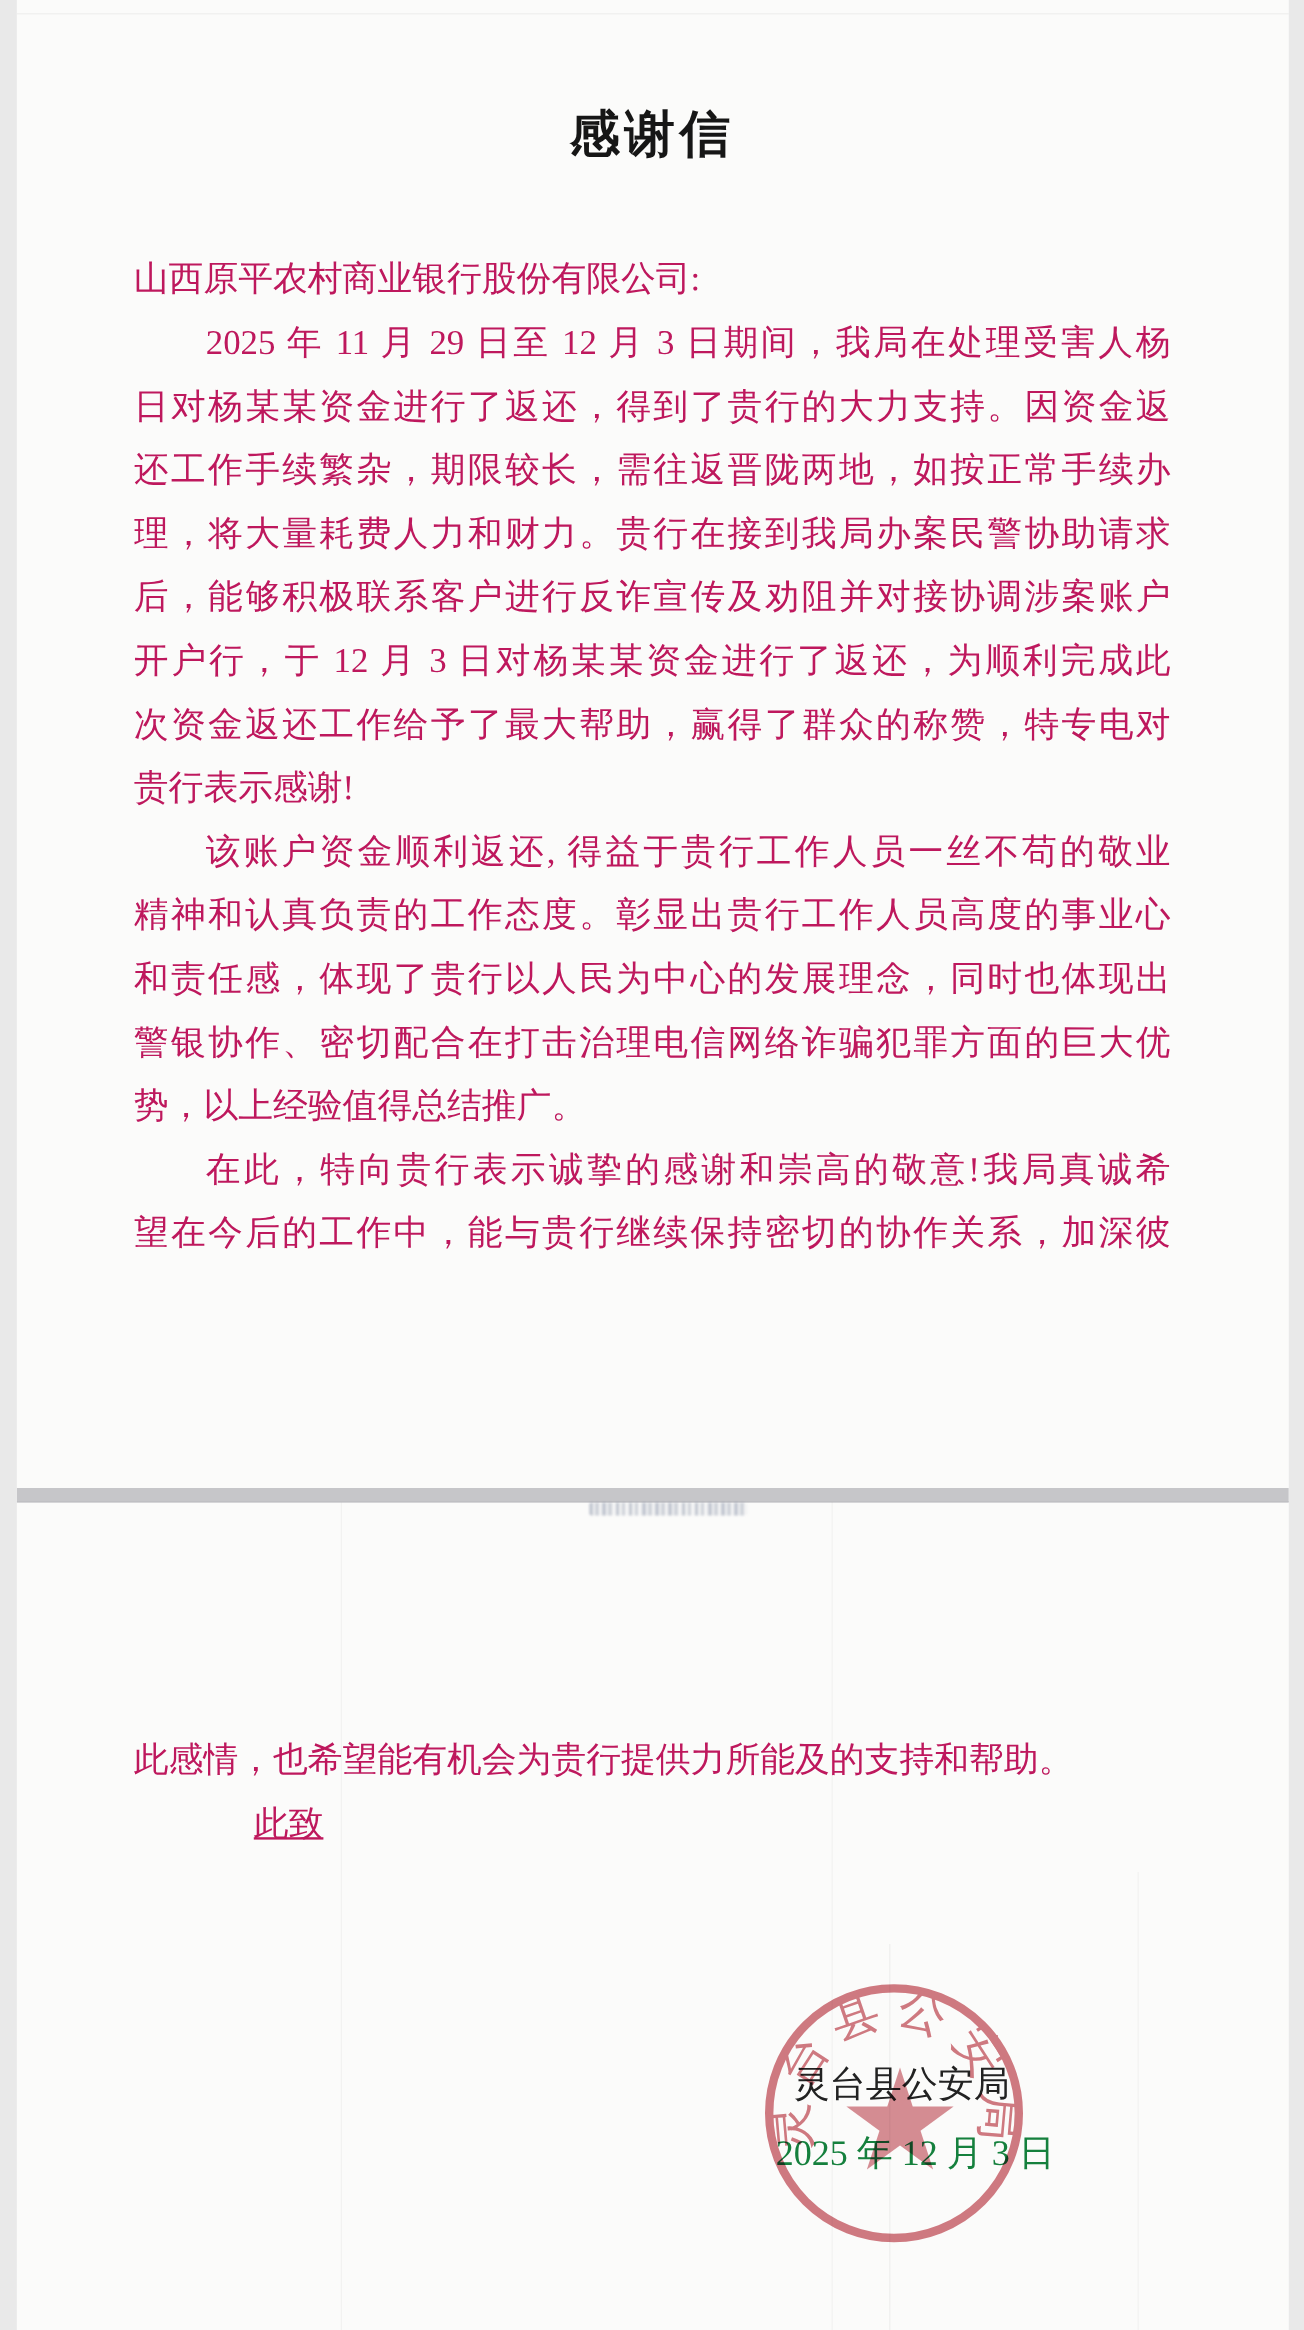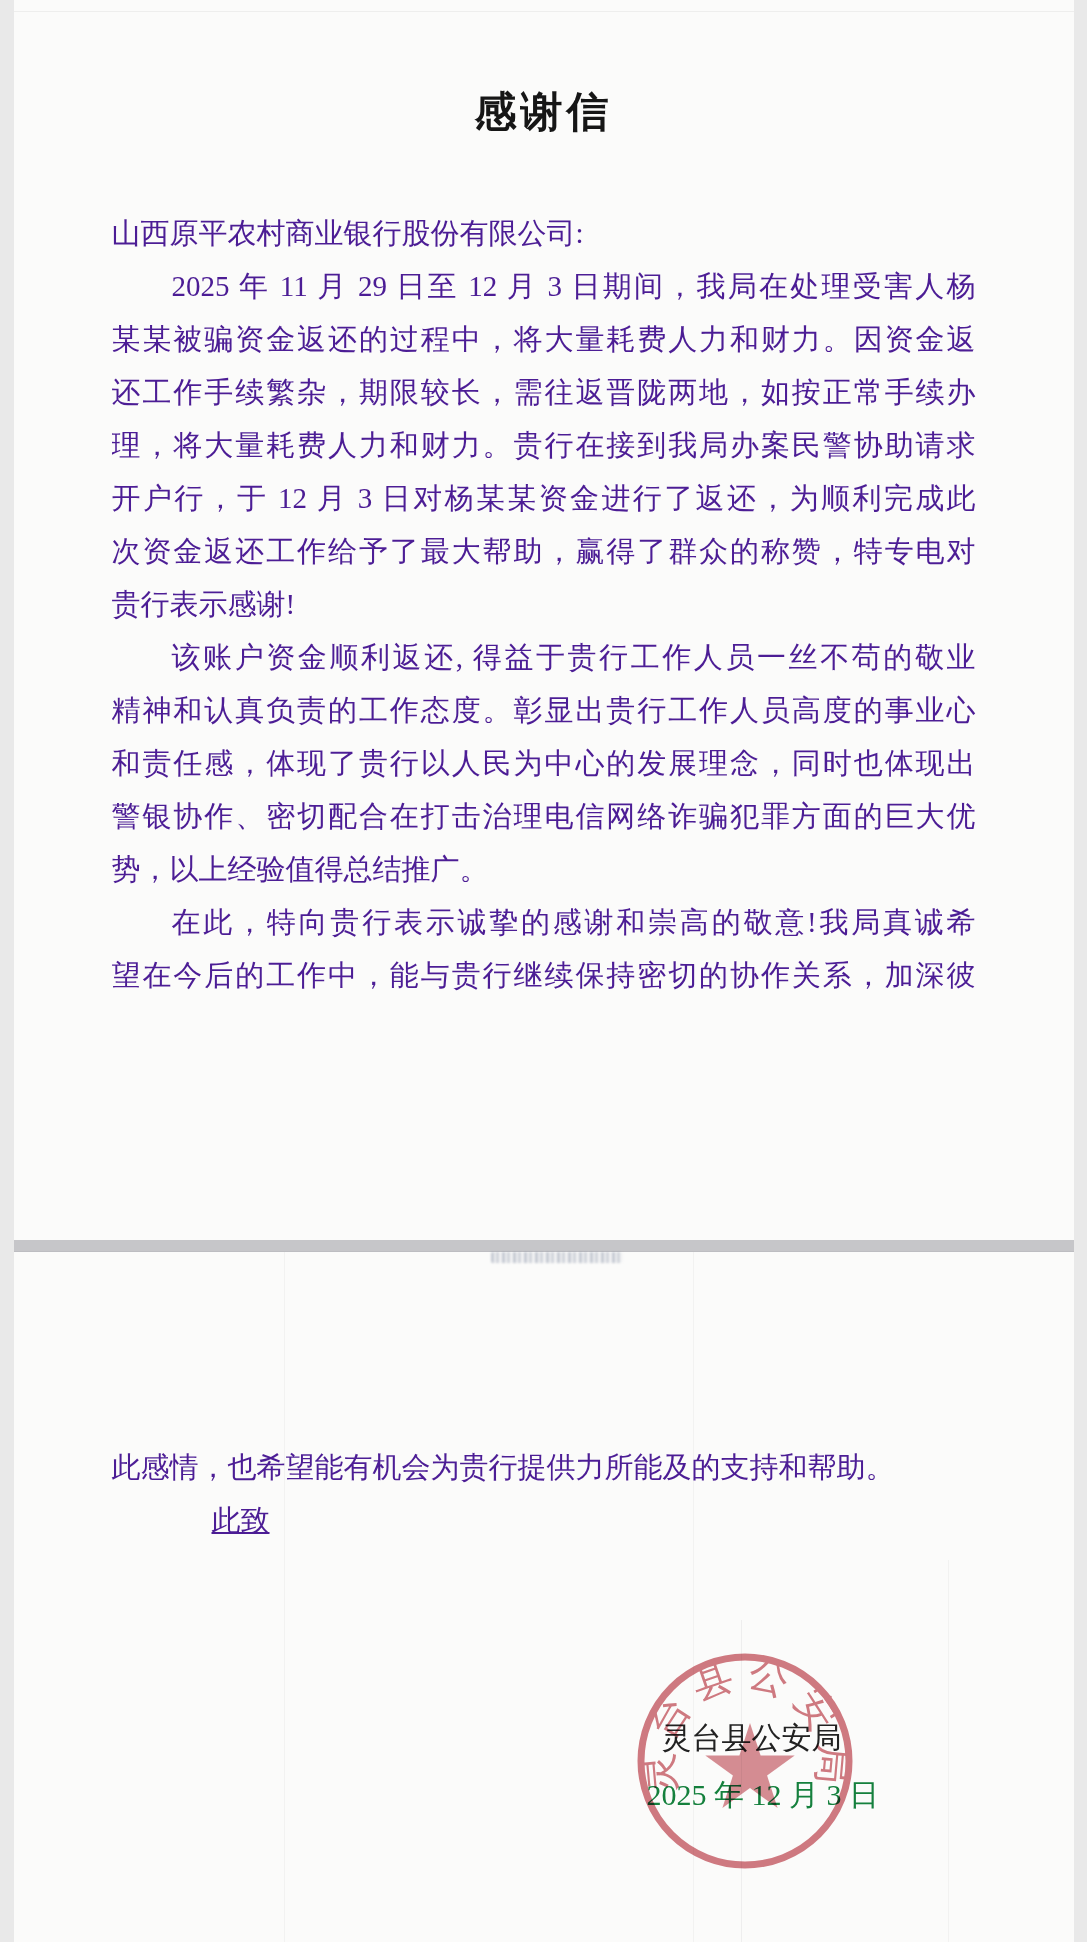--- a/index.html
+++ b/index.html
@@ -36,21 +36,21 @@
   .body2 {
     position: absolute;
     left: 98px; top: 1441px;
     width: 864px;
   }
   .line {
     height: 53px;
     line-height: 53px;
     font-size: 29px;
     white-space: nowrap;
-    color: #4c1d95;
+    color: #be185d;
   }
   .fill {
     white-space: normal;
     text-align: justify;
     text-align-last: justify;
     overflow: hidden;
   }
   .indent { text-indent: 60px; }
   .indent-large { text-indent: 100px; text-decoration: underline; }
   .divider {
@@ -109,23 +109,24 @@
 
 <div class="scan">
 
   <div class="top-edge-line"></div>
 
   <h1 class="title">感谢信</h1>
 
   <div class="body1">
     <div class="line">山西原平农村商业银行股份有限公司:</div>
     <div class="line fill indent">2025 年 11 月 29 日至 12 月 3 日期间，我局在处理受害人杨</div>
-    <div class="line fill">某某被骗资金返还的过程中，将大量耗费人力和财力。因资金返</div>
+    <div class="line fill">日对杨某某资金进行了返还，得到了贵行的大力支持。因资金返</div>
     <div class="line fill">还工作手续繁杂，期限较长，需往返晋陇两地，如按正常手续办</div>
     <div class="line fill">理，将大量耗费人力和财力。贵行在接到我局办案民警协助请求</div>
+    <div class="line fill">后，能够积极联系客户进行反诈宣传及劝阻并对接协调涉案账户</div>
     <div class="line fill">开户行，于 12 月 3 日对杨某某资金进行了返还，为顺利完成此</div>
     <div class="line fill">次资金返还工作给予了最大帮助，赢得了群众的称赞，特专电对</div>
     <div class="line">贵行表示感谢!</div>
     <div class="line fill indent">该账户资金顺利返还, 得益于贵行工作人员一丝不苟的敬业</div>
     <div class="line fill">精神和认真负责的工作态度。彰显出贵行工作人员高度的事业心</div>
     <div class="line fill">和责任感，体现了贵行以人民为中心的发展理念，同时也体现出</div>
     <div class="line fill">警银协作、密切配合在打击治理电信网络诈骗犯罪方面的巨大优</div>
     <div class="line">势，以上经验值得总结推广。</div>
     <div class="line fill indent">在此，特向贵行表示诚挚的感谢和崇高的敬意!我局真诚希</div>
     <div class="line fill">望在今后的工作中，能与贵行继续保持密切的协作关系，加深彼</div>

